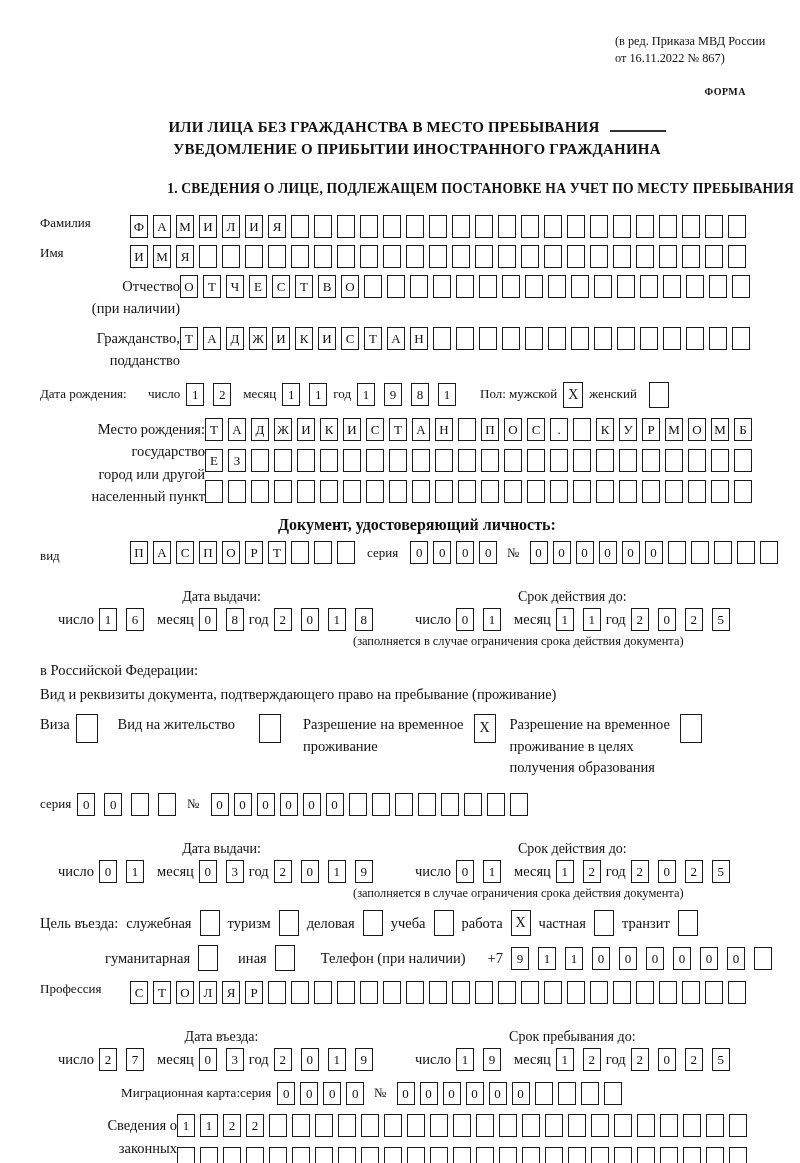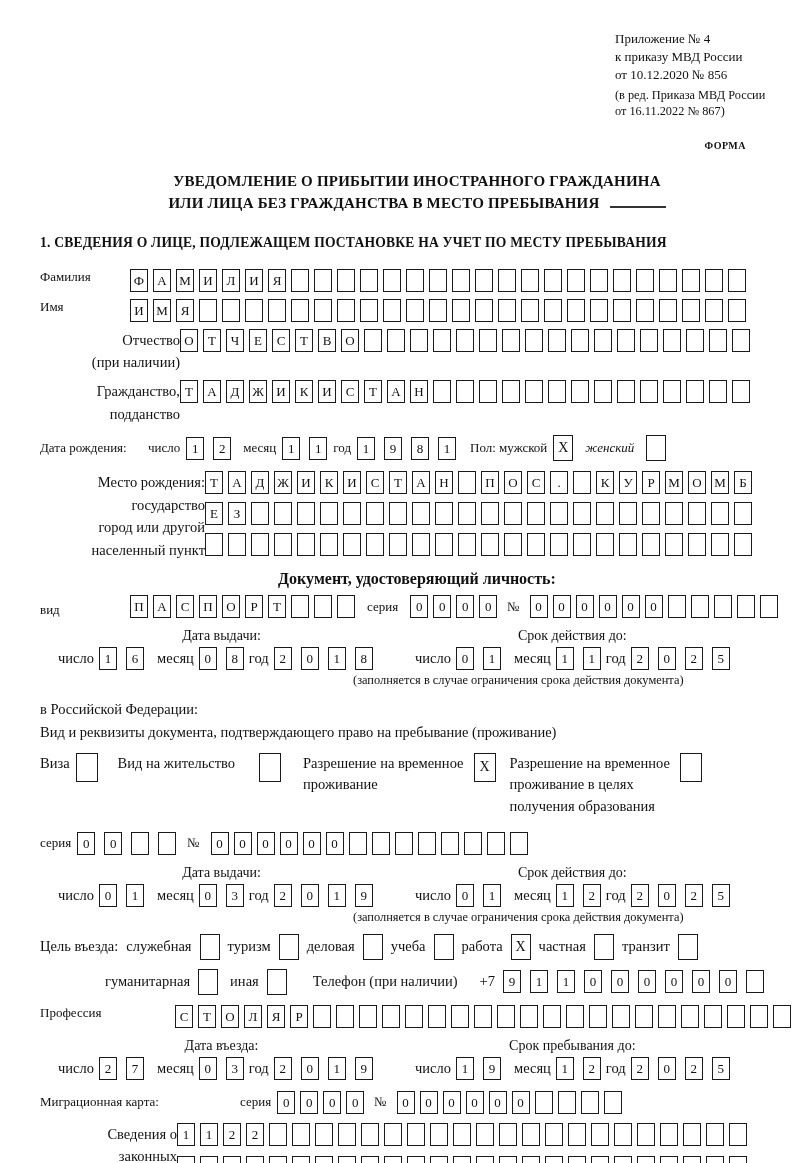--- a/index.html
+++ b/index.html
@@ -5,73 +5,68 @@
   html,body{margin:0;padding:0;background:#fff;}
   body{width:800px;color:#111;font-family:"Liberation Serif", "DejaVu Serif", serif;}
   .page{width:800px;min-height:1163px;box-sizing:border-box;padding:30px 6px 24px 40px;position:relative;}
   
   .appendix{margin-left:575px;font-size:13px;line-height:1.38;}
   .amendment{margin-left:575px;font-size:12.3px;line-height:1.35;margin-top:3px;}
   .forma{text-align:right;font-weight:bold;font-size:10px;margin:20px 48px 0 0;letter-spacing:.5px;}
   
   .title{margin-top:20px;text-align:center;font-weight:bold;font-size:15px;line-height:1.45;letter-spacing:.2px;}
   .t-underline{display:inline-block;width:56px;border-bottom:2px solid #333;height:12px;margin-left:10px;}
-  .sec1{margin-top:20px;font-weight:bold;font-size:13.6px;letter-spacing:.2px;}
+  .sec1{margin-top:20px;font-weight:bold;font-size:13.6px;letter-spacing:.2px;text-align:right;}
   
   .cells{display:flex;gap:5px;flex-wrap:nowrap;}
   .cells.wide{gap:9px;}
   .cell{flex:none;width:16px;height:21px;border:1.6px solid #1b1b1b;display:inline-flex;align-items:center;justify-content:center;font-size:13px;line-height:1;background:#fff;}
   .cb{flex:none;width:18px;height:24px;border:1.7px solid #1b1b1b;display:inline-flex;align-items:center;justify-content:center;font-size:14px;background:#fff;}
   .cb.lg{width:20px;height:27px;}
   
   .row{display:flex;align-items:flex-start;margin-top:7px;}
   .lbl{font-size:13px;line-height:1.25;}
   .lblcol{font-size:14.5px;line-height:1.55;text-align:right;}
   .w90{width:90px;flex:none;}
   .w140{width:140px;flex:none;}
   .w165{width:165px;flex:none;}
   .w137{width:137px;flex:none;}
   .inline{display:flex;align-items:center;gap:6px;}
   .stack{display:flex;flex-direction:column;gap:8px;}
   
-  .dates-row{display:flex;margin-top:10px;}
+  .dates-row{display:flex;margin-top:25px;}
   .datecol{display:flex;flex-direction:column;}
   .datecol .datehead{font-size:14px;text-align:center;margin-bottom:3px;}
   .dateline{display:flex;align-items:center;gap:5px;font-size:14.5px;}
   .note{font-size:12.4px;white-space:nowrap;margin-top:3px;margin-left:-62px;}
   .col-left{width:345px;flex:none;padding-left:18px;box-sizing:border-box;}
   .col-right{padding-left:30px;}
   
   .resopts{display:flex;align-items:flex-start;margin-top:8px;gap:14px;}
   .opt{display:flex;align-items:flex-start;gap:10px;}
   .optlines{font-size:14.5px;line-height:1.5;text-align:left;}
   
   .purpline{display:flex;align-items:center;gap:8px;margin-top:9px;font-size:14.5px;flex-wrap:nowrap;}
   .docheading{font-weight:bold;font-size:16px;text-align:center;margin-top:9px;}
   .restext{font-size:14.5px;margin-top:10px;line-height:1.6;}
 </style>
 </head>
 <body>
 
 <div class="page">
 
-  <div class="appendix">
-    <div>Приложение № 4</div>
-    <div>к приказу МВД России</div>
-    <div>от 10.12.2020 № 856</div>
-  </div>
   <div class="amendment">
     <div>(в ред. Приказа МВД России</div>
     <div>от 16.11.2022 № 867)</div>
   </div>
   <div class="forma">ФОРМА</div>
 
   <div class="title">
+    <div><span>ИЛИ ЛИЦА БЕЗ ГРАЖДАНСТВА В МЕСТО ПРЕБЫВАНИЯ</span><span class="t-underline"></span></div>
     <div>УВЕДОМЛЕНИЕ О ПРИБЫТИИ ИНОСТРАННОГО ГРАЖДАНИНА</div>
-    <div><span>ИЛИ ЛИЦА БЕЗ ГРАЖДАНСТВА В МЕСТО ПРЕБЫВАНИЯ</span><span class="t-underline"></span></div>
   </div>
 
   <div class="sec1">1. СВЕДЕНИЯ О ЛИЦЕ, ПОДЛЕЖАЩЕМ ПОСТАНОВКЕ НА УЧЕТ ПО МЕСТУ ПРЕБЫВАНИЯ</div>
 
   <div class="row" style="margin-top:18px;">
     <div class="lbl w90">Фамилия</div>
     <div class="cells">
         <span class="cell">Ф</span>
         <span class="cell">А</span>
         <span class="cell">М</span>
@@ -216,23 +211,23 @@
           <span class="cell">1</span>
           <span class="cell">1</span>
         </span>
       <span class="lbl">год</span>
       <span class="cells wide">
           <span class="cell">1</span>
           <span class="cell">9</span>
           <span class="cell">8</span>
           <span class="cell">1</span>
         </span>
-      <span class="lbl" style="margin-left:8px;">Пол: мужской</span>
+      <span class="lbl" style="margin-left:18px;">Пол: мужской</span>
       <span class="cb">X</span>
-      <span class="lbl" style="margin-left:6px;font-style:italic;">женский</span>
+      <span class="lbl" style="">женский</span>
       <span class="cb" style="margin-left:6px;"></span>
     </div>
   </div>
 
   <div class="row" style="margin-top:10px;">
     <div class="lblcol w165">
       <div>Место рождения:</div>
       <div>государство</div>
       <div>город или другой</div>
       <div>населенный пункт</div>
@@ -527,39 +522,39 @@
     <span>работа</span>
     <span class="cb">X</span>
     <span>частная</span>
     <span class="cb"></span>
     <span>транзит</span>
     <span class="cb"></span>
   </div>
   <div class="purpline" style="margin-left:65px;">
     <span>гуманитарная</span>
     <span class="cb"></span>
-    <span style="margin-left:4px;">иная</span>
+    <span style="margin-left:12px;">иная</span>
     <span class="cb"></span>
     <span style="margin-left:18px;">Телефон (при наличии)</span>
     <span style="margin-left:14px;">+7</span>
     <span class="cells wide">
         <span class="cell">9</span>
         <span class="cell">1</span>
         <span class="cell">1</span>
         <span class="cell">0</span>
         <span class="cell">0</span>
         <span class="cell">0</span>
         <span class="cell">0</span>
         <span class="cell">0</span>
         <span class="cell">0</span>
         <span class="cell"></span>
       </span>
   </div>
 
-  <div class="row" style="margin-top:10px;gap:45px;">
+  <div class="row" style="margin-top:10px;">
     <div class="lbl w90">Профессия</div>
     <div class="cells">
         <span class="cell">С</span>
         <span class="cell">Т</span>
         <span class="cell">О</span>
         <span class="cell">Л</span>
         <span class="cell">Я</span>
         <span class="cell">Р</span>
         <span class="cell"></span>
         <span class="cell"></span>
@@ -625,21 +620,21 @@
         <span class="cells wide">
             <span class="cell">2</span>
             <span class="cell">0</span>
             <span class="cell">2</span>
             <span class="cell">5</span>
           </span>
       </div>
     </div>
   </div>
 
-  <div class="row" style="align-items:center;margin-top:11px;">
+  <div class="row" style="align-items:center;margin-top:11px;text-align:right;">
     <div class="lbl" style="width:200px;">Миграционная карта:</div>
     <div class="inline">
       <span class="lbl">серия</span>
       <span class="cells">
           <span class="cell">0</span>
           <span class="cell">0</span>
           <span class="cell">0</span>
           <span class="cell">0</span>
         </span>
       <span class="lbl" style="margin:0 4px;">№</span>

